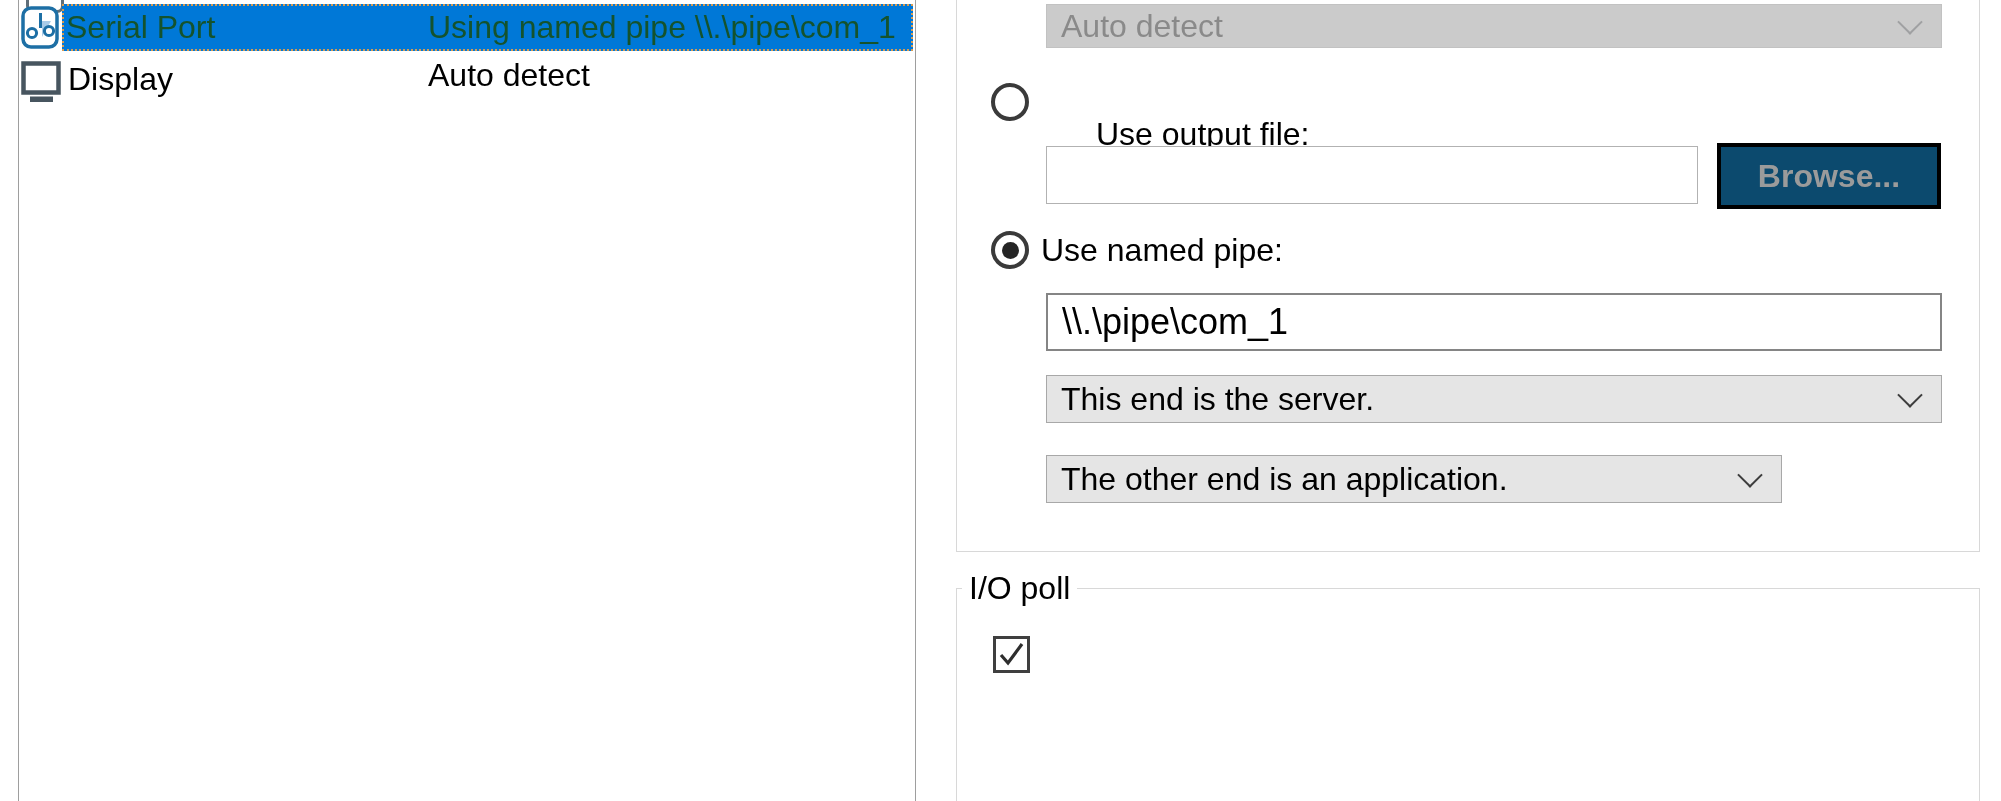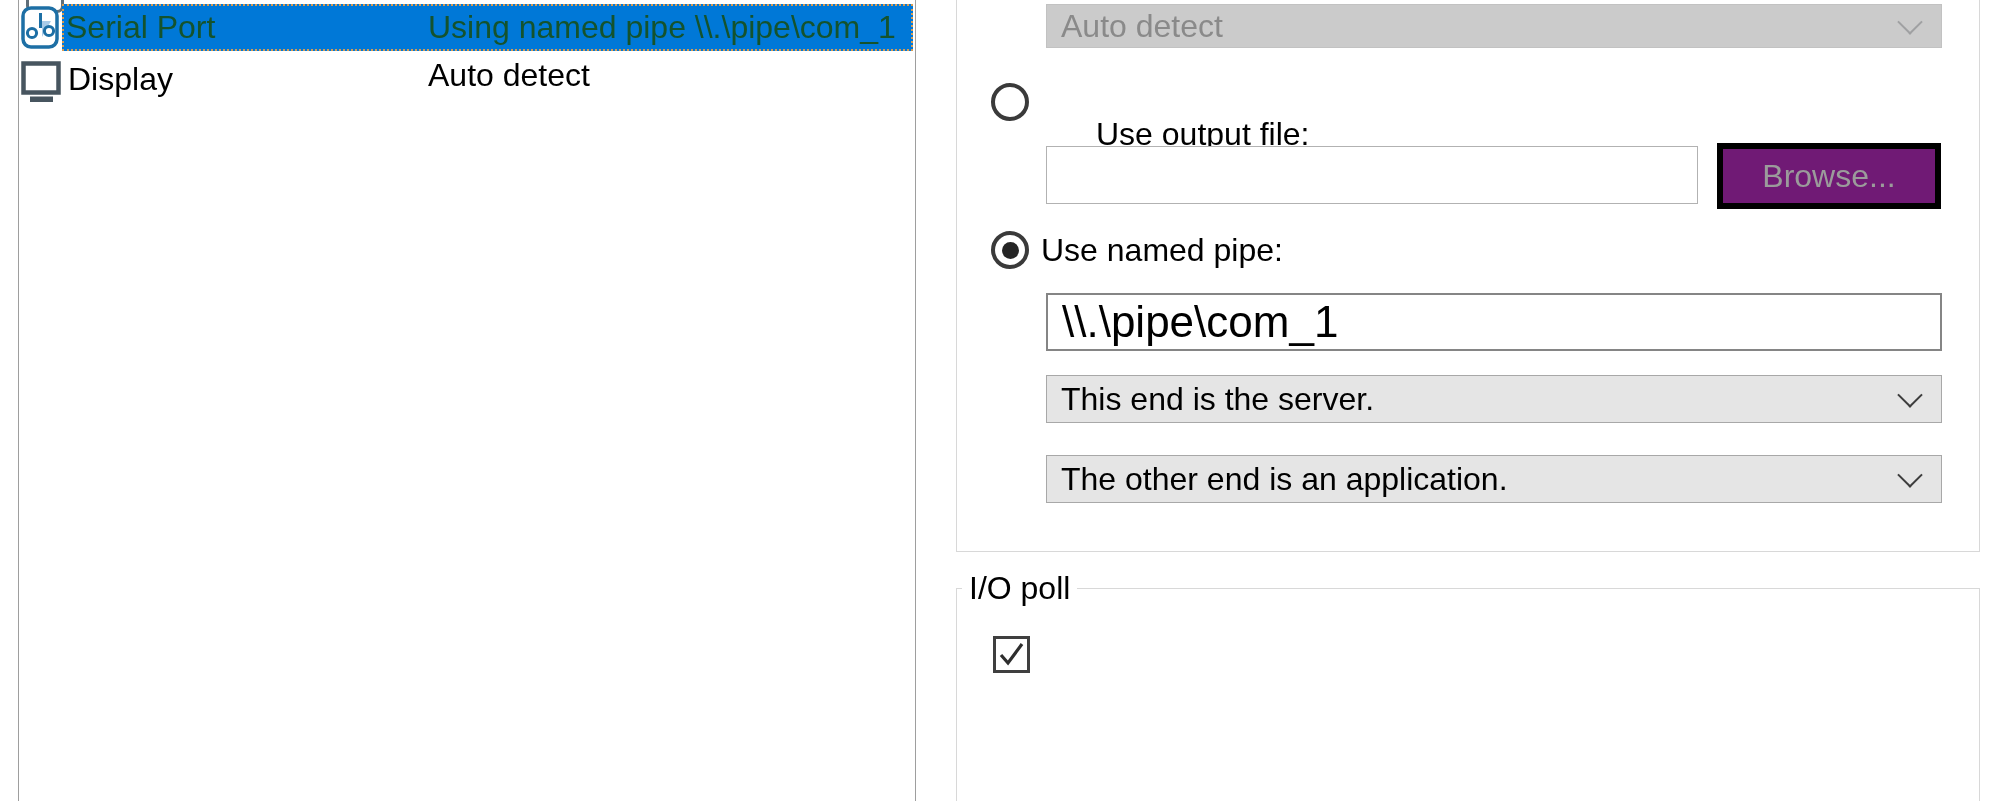--- a/index.html
+++ b/index.html
@@ -24,25 +24,25 @@
   .chev{position:absolute;right:22px;top:50%;width:16px;height:16px;
     border-right:2px solid #3c3c3c;border-bottom:2px solid #3c3c3c;
     transform:translateY(-72%) rotate(45deg);}
   .chev.dim{border-color:#9fa0a2;}
   .radio{position:absolute;width:38px;height:38px;box-sizing:border-box;
     border:4px solid #3a3a3a;border-radius:50%;background:#fff;cursor:default;}
   .radio.on::after{content:"";position:absolute;left:50%;top:50%;width:17px;height:17px;
     margin:-8.5px 0 0 -8.5px;border-radius:50%;background:#252525;}
   .rlabel{position:absolute;height:46px;display:flex;align-items:center;white-space:nowrap;}
   .tinput{position:absolute;box-sizing:border-box;background:#fff;
-    font-family:"Liberation Sans",sans-serif;font-size:44px;color:#000;
+    font-family:"Liberation Sans",sans-serif;font-size:36px;color:#000;
     padding:0 0 0 14px;outline:none;}
   .btn{position:absolute;display:flex;align-items:center;justify-content:center;
     box-sizing:border-box;cursor:default;}
-  .btn.disabled{background:#701a75;border:6px solid #000000;color:#9b9b9b;}
+  .btn.disabled{background:#0c4a6e;border:4px solid #000000;color:#9b9b9b;font-weight:bold;}
   .checkbox{position:absolute;left:993px;top:636px;width:37px;height:37px;box-sizing:border-box;
     border:3px solid #3f3f3f;background:#fff;cursor:default;}
   .legend{position:absolute;left:962px;top:570px;background:#ffffff;padding:0 7px;white-space:nowrap;}
   .desc{position:absolute;left:1043px;top:686px;line-height:40px;color:#000;}
 </style>
 </head>
 <body>
 
 <div id="screen">
 
@@ -86,21 +86,21 @@
 
   <div class="radio on" style="left:991px;top:231px;"></div>
   <div class="rlabel" style="left:1041px;top:227px;">Use named pipe:</div>
 
   <input class="tinput" style="left: 1046px; top: 293px; width: 896px; height: 58px; border: 2px solid rgb(133, 133, 133);" value="\\.\pipe\com_1">
 
   <div class="combo enabled" style="left:1046px;top:375px;width:896px;height:48px;">
     <span>This end is the server.</span>
     <span class="chev"></span>
   </div>
-  <div class="combo enabled" style="left:1046px;top:455px;width:896px;height:48px;">
+  <div class="combo enabled" style="left:1046px;top:455px;width:736px;height:48px;">
     <span>The other end is an application.</span>
     <span class="chev"></span>
   </div>
 
   <div class="group" style="left:956px;top:588px;width:1022px;height:260px;border-bottom:none;"></div>
   <div class="legend">I/O poll</div>
 
   <div class="checkbox">
     <svg width="31" height="31" viewBox="0 0 31 31">
       <polyline points="5,16 12,24 26,5" fill="none" stroke="#2e2e2e" stroke-width="3.2"></polyline>

